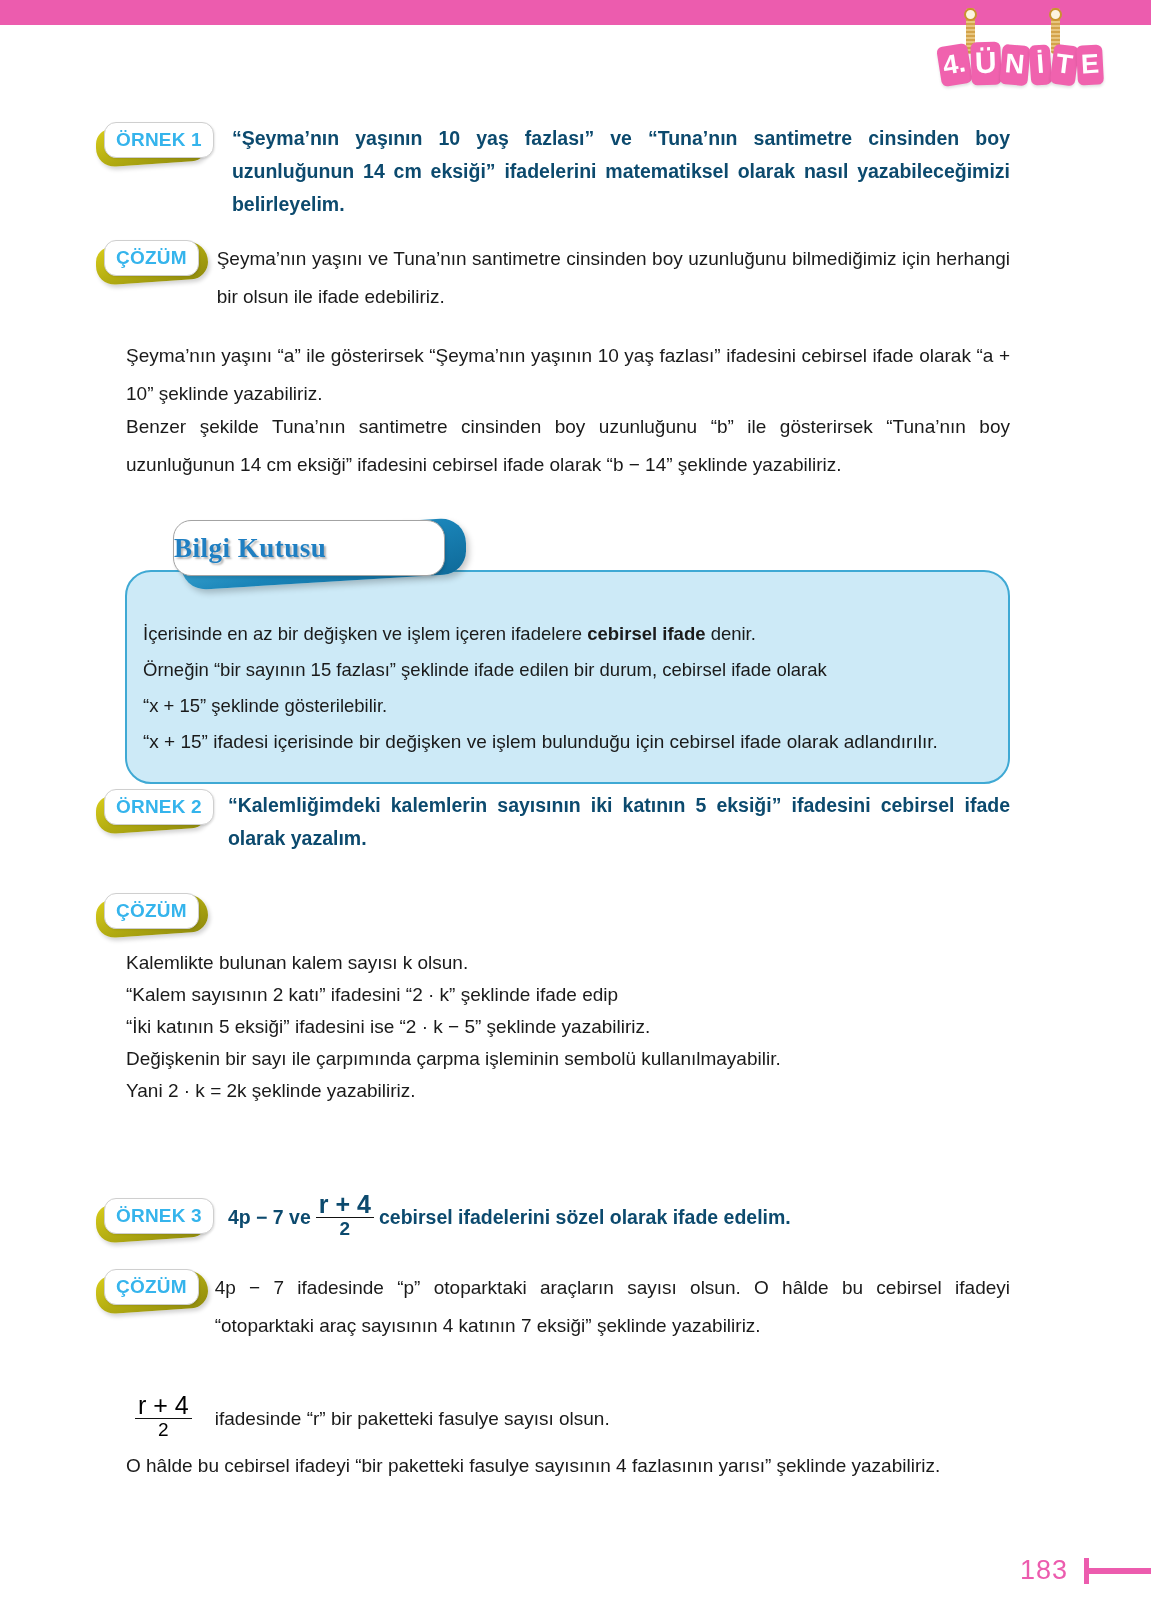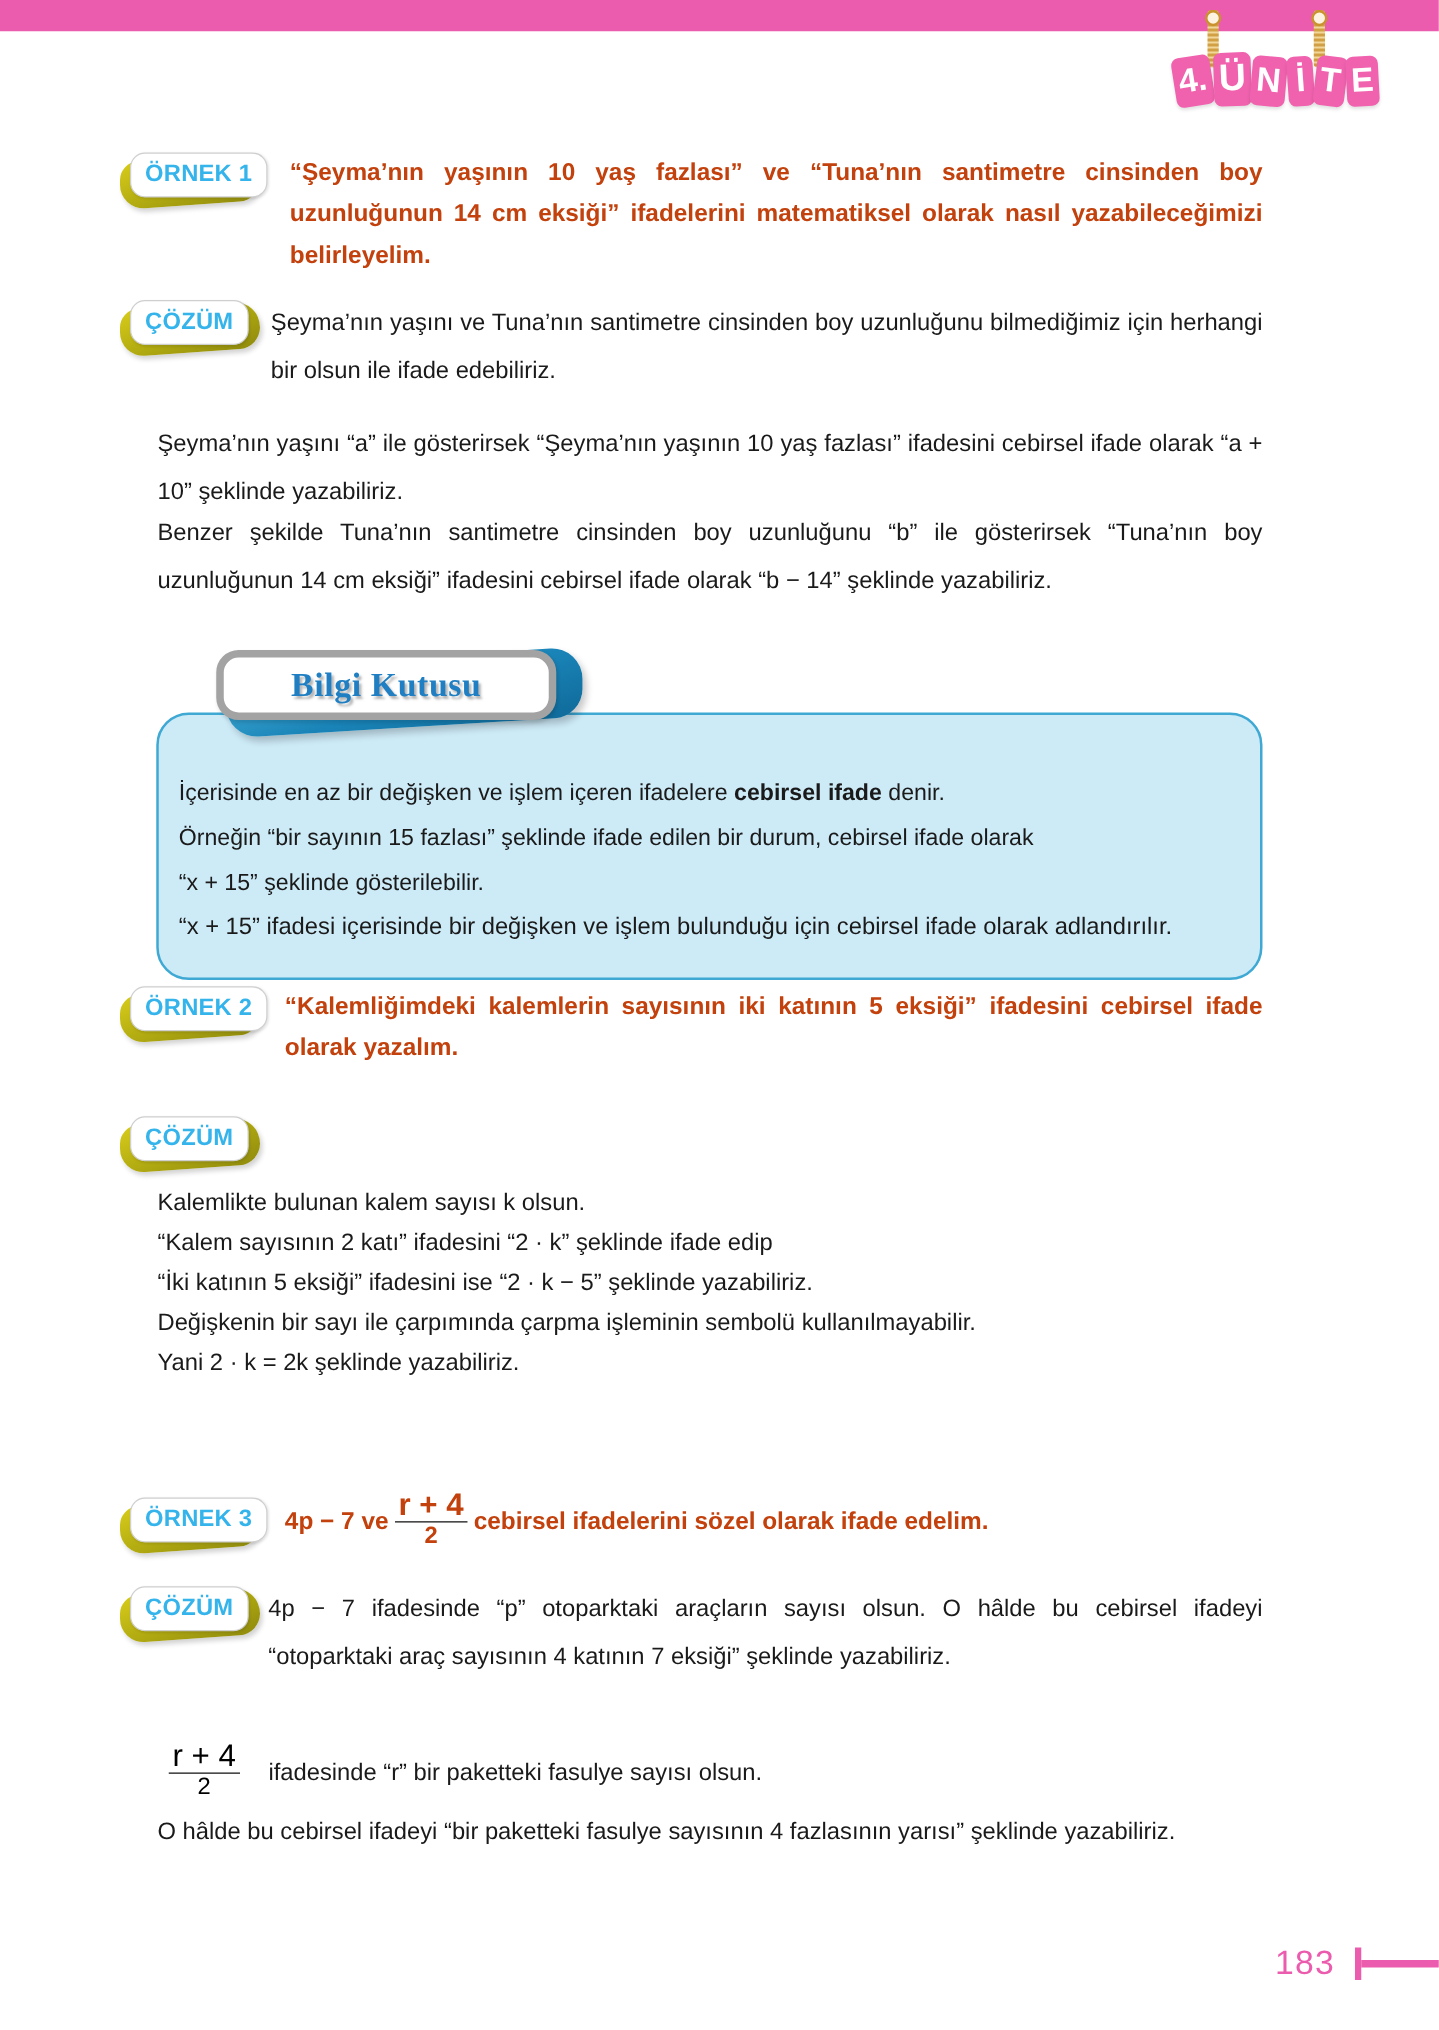--- a/index.html
+++ b/index.html
@@ -125,21 +125,21 @@
     box-shadow: 1px 1px 2px rgba(0,0,0,0.10);
   }
 
   
   .block { position: absolute; }
 
   .lead-bold {
     font-weight: bold;
     font-size: 19.5px;
     line-height: 33px;
-    color: #c2410c;
+    color: #0c4a6e;
     text-align: justify;
   }
   .body-text {
     font-size: 19px;
     line-height: 34px;
     color: #1a1a1a;
     text-align: justify;
   }
   .body-text.loose { line-height: 38px; }
   .body-text.tight { line-height: 32px; text-align: left; }
@@ -175,25 +175,24 @@
     border-radius: 18px 26px 22px 26px;
     transform: skewY(-3.5deg);
     box-shadow: 3px 4px 6px rgba(0,0,0,0.22);
   }
   .info-tab .tab-face {
     position: absolute;
     left: 0; top: 0;
     width: 272px;
     height: 56px;
     background: #ffffff;
-    border: 6px solid #a3a3a3;
+    border: 1px solid #a3a3a3;
     border-radius: 18px;
     display: flex;
     align-items: center;
-    justify-content: center;
     box-shadow: 1px 2px 3px rgba(0,0,0,0.12);
   }
   .info-title {
     font-family: "Liberation Serif", serif;
     font-weight: bold;
     font-size: 27px;
     color: #1f7fc2;
     letter-spacing: .5px;
     text-shadow: 2px 2px 2px rgba(120,120,120,0.55);
   }

